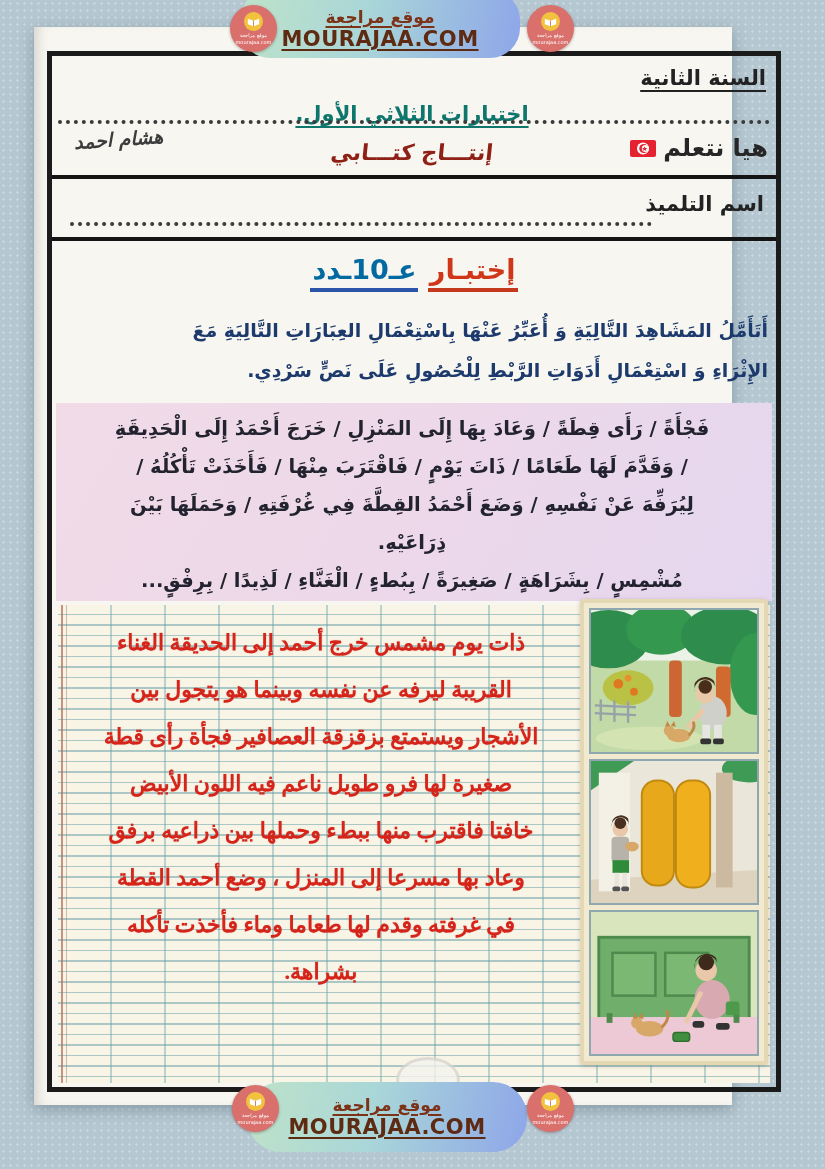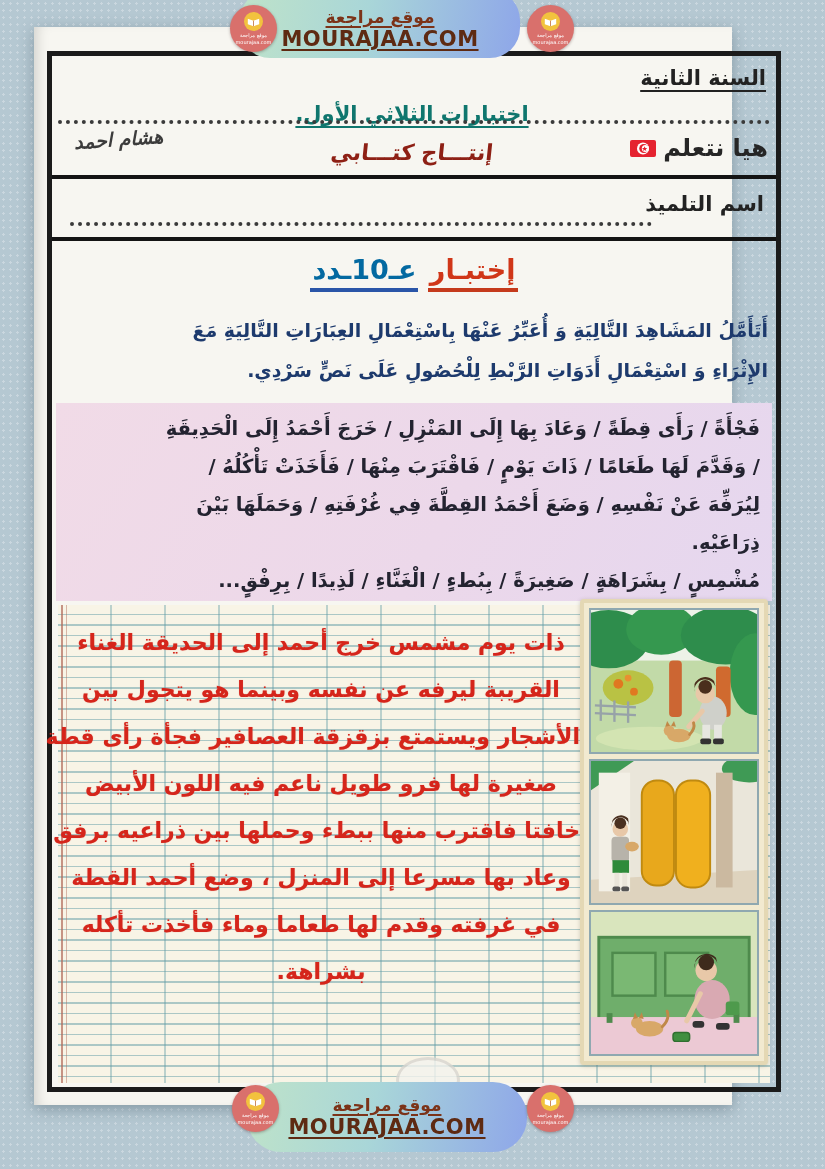--- a/index.html
+++ b/index.html
@@ -36,32 +36,32 @@
   .test-title{position:absolute;top:198px;left:0;right:0;text-align:center;direction:rtl;font-size:27px;font-weight:bold;}
   .test-title .red{color:#d03618;border-bottom:4px solid #c53a1c;padding:0 2px 3px 2px;}
   .test-title .blue{color:#0369a1;border-bottom:4px solid #2a55a8;padding:0 2px 3px 2px;}
   
   .instructions{position:absolute;top:254px;left:8px;right:8px;direction:rtl;text-align:right;
     color:#1d3a6d;font-weight:bold;font-size:19px;line-height:40px;white-space:nowrap;}
   
   .phrases{position:absolute;top:347px;left:4px;right:4px;height:198px;padding:7px 12px 5px 8px;
     background:linear-gradient(120deg,#f1dbe7 0%,#ecd8ea 55%,#e5d7ef 100%);
     direction:rtl;text-align:right;color:#232330;font-weight:bold;font-size:19.5px;line-height:38px;}
-  .phrase-line{white-space:nowrap;}
+  .phrase-line{white-space:nowrap;text-align:center;}
   
   .paper{position:absolute;top:549px;left:6px;right:6px;height:478px;
     background-color:#f8f4e6;
     background-image:
       repeating-linear-gradient(to bottom, rgba(95,155,165,0) 0 9px, rgba(95,155,165,.5) 9px 10.5px),
       repeating-linear-gradient(to right, rgba(95,155,165,0) 0 52px, rgba(95,155,165,.4) 52px 54px);}
   .paper-margin{position:absolute;left:3px;top:0;bottom:0;width:2px;background:#b06a58;opacity:.7;}
   .paper-margin2{position:absolute;left:8px;top:0;bottom:0;width:1px;background:#b06a58;opacity:.45;}
   .essay{position:absolute;left:4px;top:14px;width:518px;direction:rtl;text-align:center;
     color:#d5251b;font-weight:bold;font-size:22px;line-height:47px;}
-  .essay-line{white-space:nowrap;text-shadow:0 0 1px rgba(213,37,27,.4);}
+  .essay-line{white-space:nowrap;text-shadow:0 0 1px rgba(213,37,27,.4);font-family:Liberation Serif, serif;}
   
   .comic{position:absolute;top:-6px;right:2px;width:188px;height:466px;background:#f2ead0;
     border:4px solid #e4d8b4;border-radius:4px;padding:5px;display:flex;flex-direction:column;gap:5px;
     box-shadow:0 1px 4px rgba(80,70,40,.25);}
   .panel{flex:1;border:2px solid #8fa8b0;overflow:hidden;background:#dfe8da;}
   .panel svg{display:block;width:100%;height:100%;}
   
   .scan-hole{position:absolute;left:362px;top:1030px;width:64px;height:46px;border-radius:50%;
     background:#f4f3ee;border:3px solid #d8d6d0;opacity:.8;}
   

